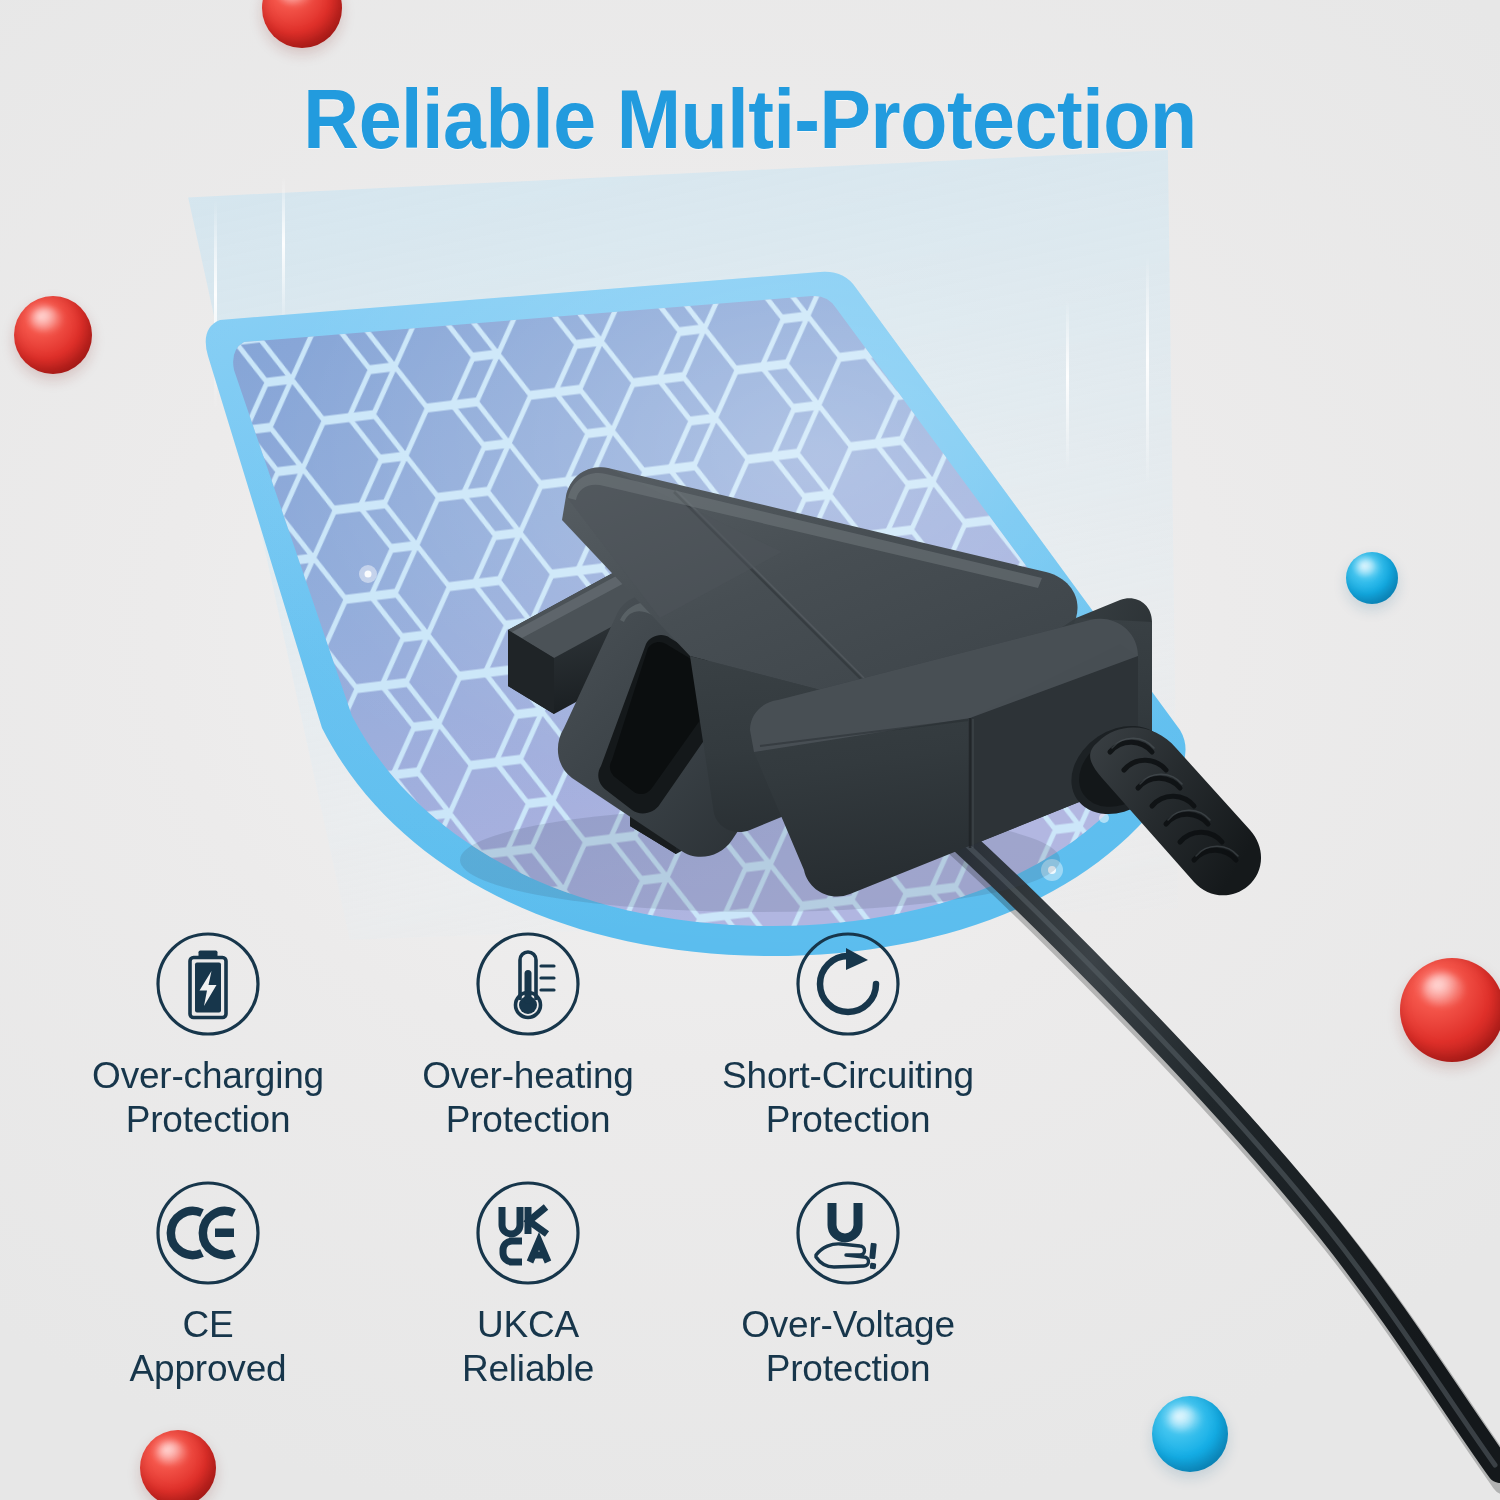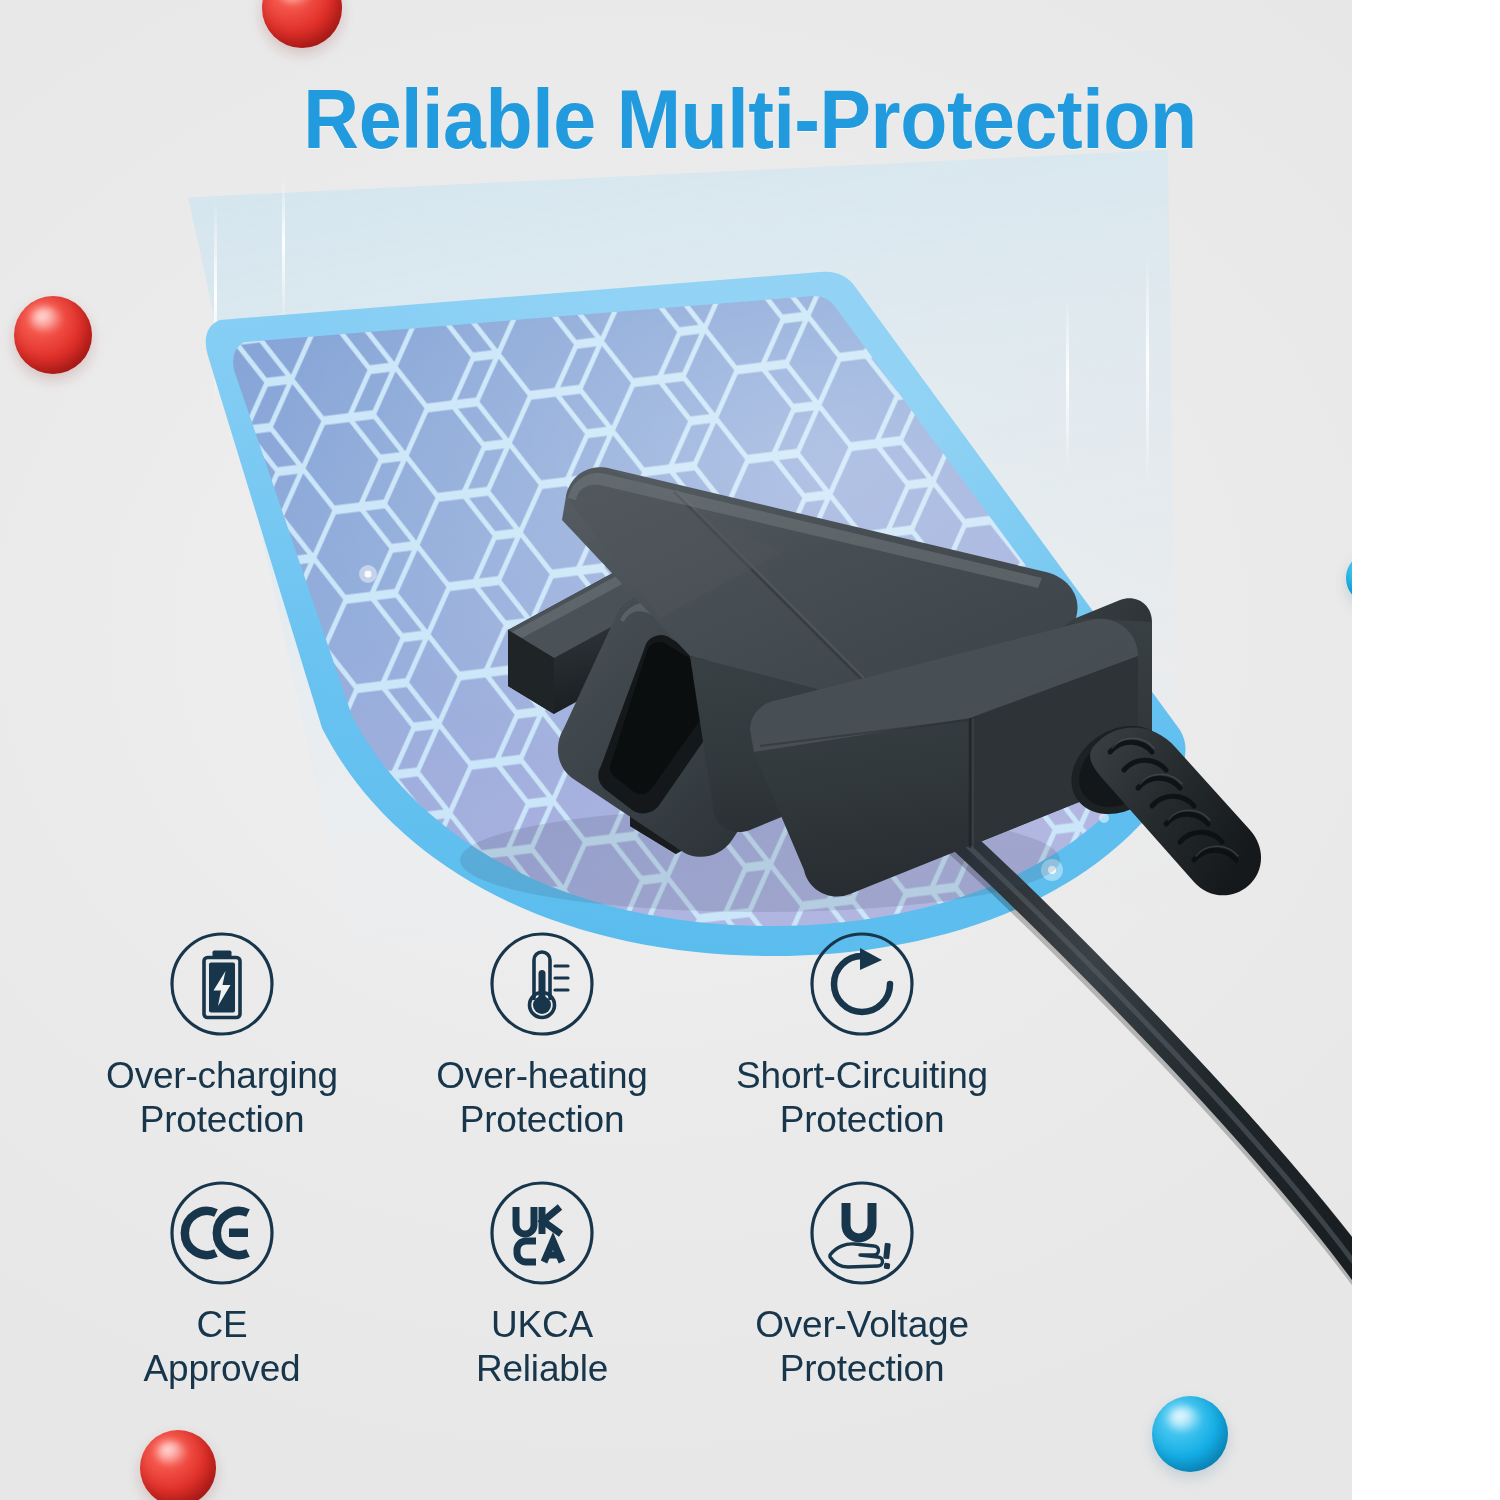--- a/index.html
+++ b/index.html
@@ -2,21 +2,21 @@
 <html><head>
 <meta charset="utf-8">
 <style>
   html, body {
     margin: 0;
     padding: 0;
     background: #ffffff;
   }
   #stage {
     position: relative;
-    width: 1352px;
+    width: 1500px;
     height: 1500px;
     overflow: hidden;
     background:
       radial-gradient(ellipse 1100px 900px at 46% 42%, #f2f2f2 0%, #ecebeb 48%, #e7e7e7 100%);
     font-family: "Liberation Sans", sans-serif;
     -webkit-font-smoothing: antialiased;
   }
 
   
   #title {
@@ -122,21 +122,21 @@
     left: 22%; top: 14%;
     width: 42%; height: 34%;
     border-radius: 50%;
     background: radial-gradient(ellipse at 40% 35%, rgba(255,255,255,0.80) 0%, rgba(255,255,255,0.25) 55%, rgba(255,255,255,0) 100%);
     filter: blur(3px);
   }
 
   
   #features {
     position: absolute;
-    left: 62px;
+    left: 48px;
     top: 930px;
     width: 960px;
   }
   .feature-row {
     display: flex;
     width: 960px;
   }
   .feature-row + .feature-row { margin-top: 38px; }
   .feature {
     width: 320px;

